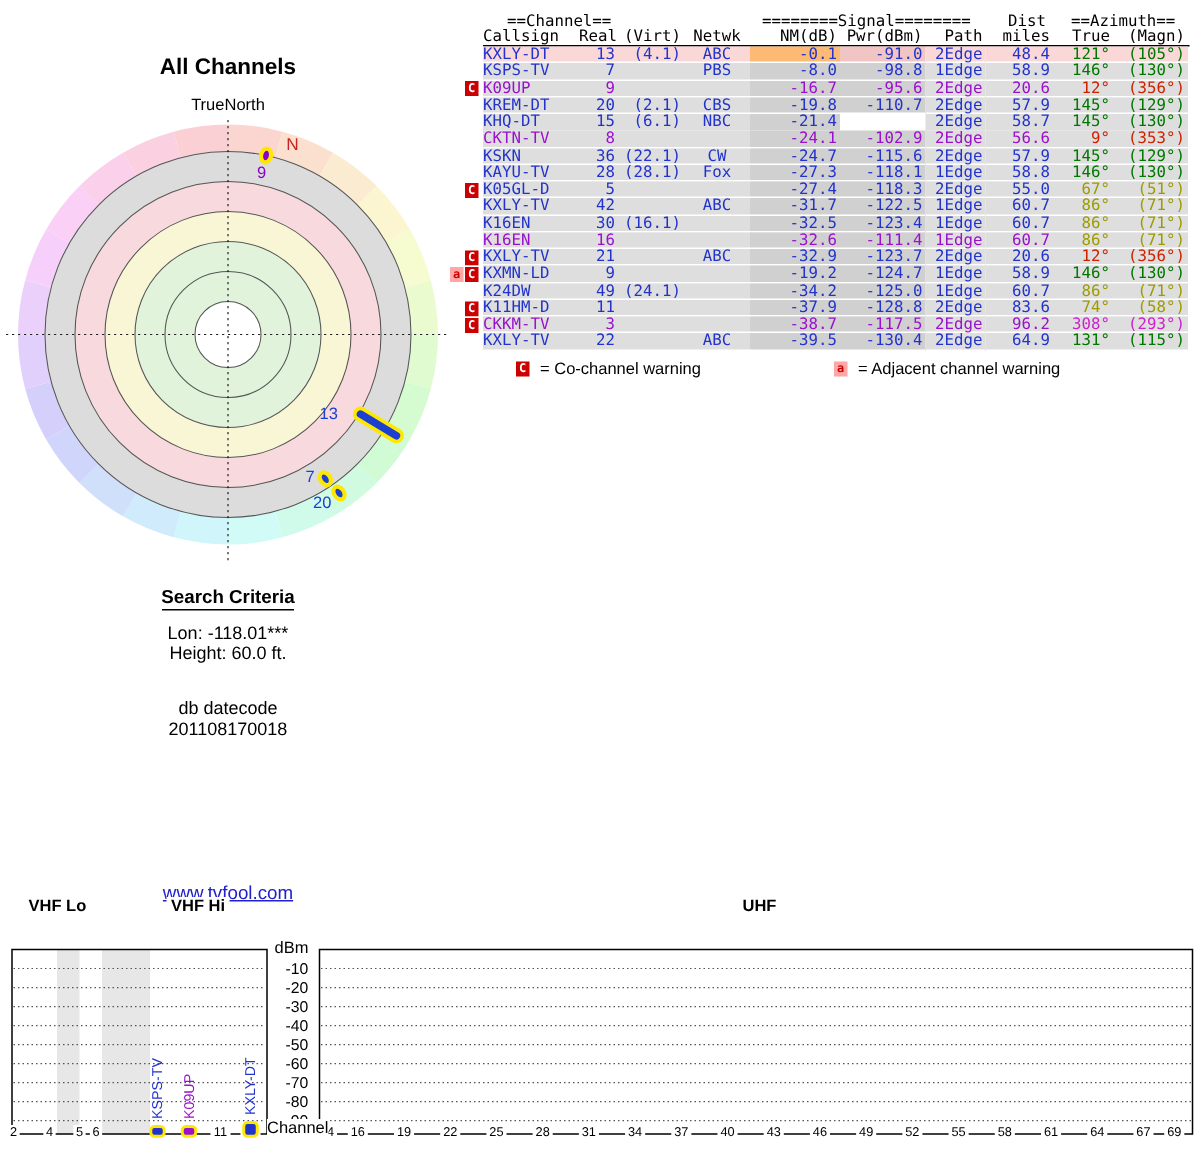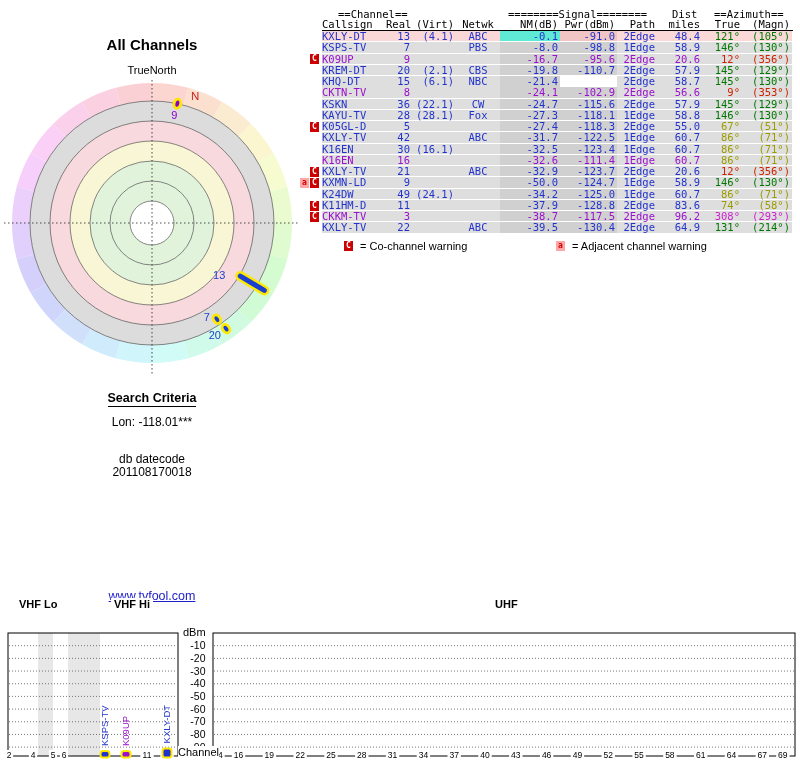--- a/index.html
+++ b/index.html
@@ -113,21 +113,21 @@
 </div>
 <div class="abs" id="header-underline"></div>
 
 <div class="abs" id="table-rows">
     <div class="trow mono">
       <div class="warncell"></div>
       <div style="color: rgb(34, 51, 204); background: rgb(251, 216, 216); box-shadow: rgb(255, 255, 255) 0px -1px 0px inset;">KXLY-DT</div>
       <div class="r" style="color: rgb(34, 51, 204); background: rgb(251, 216, 216); box-shadow: rgb(255, 255, 255) 0px -1px 0px inset;">13</div>
       <div class="r" style="color: rgb(34, 51, 204); background: rgb(251, 216, 216); box-shadow: rgb(255, 255, 255) 0px -1px 0px inset;">(4.1)</div>
       <div class="ctr" style="color: rgb(34, 51, 204); background: rgb(251, 216, 216); box-shadow: rgb(255, 255, 255) 0px -1px 0px inset;">ABC</div>
-      <div class="r" style="color: rgb(34, 51, 204); background: #5eead4; box-shadow: rgb(255, 255, 255) 0px -1px 0px inset;">-0.1</div>
+      <div class="r" style="color: rgb(34, 51, 204); background: #fdba74; box-shadow: rgb(255, 255, 255) 0px -1px 0px inset;">-0.1</div>
       <div class="r" style="color: rgb(34, 51, 204); background: rgb(242, 197, 197); box-shadow: rgb(255, 255, 255) 0px -1px 0px inset;">-91.0</div>
       <div class="r" style="color: rgb(34, 51, 204); background: rgb(251, 216, 216); box-shadow: rgb(255, 255, 255) 0px -1px 0px inset;">2Edge</div>
       <div class="r" style="color: rgb(34, 51, 204); background: rgb(251, 216, 216); box-shadow: rgb(255, 255, 255) 0px -1px 0px inset;">48.4</div>
       <div class="r" style="color: rgb(0, 119, 0); background: rgb(251, 216, 216); box-shadow: rgb(255, 255, 255) 0px -1px 0px inset;">121°</div>
       <div class="r" style="color: rgb(0, 119, 0); background: rgb(251, 216, 216); box-shadow: rgb(255, 255, 255) 0px -1px 0px inset;">(105°)</div>
     </div>
     <div class="trow mono">
       <div class="warncell"></div>
       <div style="color: rgb(34, 51, 204); background: rgb(222, 222, 222); box-shadow: rgb(255, 255, 255) 0px -1px 0px inset;">KSPS-TV</div>
       <div class="r" style="color: rgb(34, 51, 204); background: rgb(222, 222, 222); box-shadow: rgb(255, 255, 255) 0px -1px 0px inset;">7</div>
@@ -282,21 +282,21 @@
       <div class="r" style="color: rgb(34, 51, 204); background: rgb(222, 222, 222); box-shadow: rgb(255, 255, 255) 0px -1px 0px inset;">20.6</div>
       <div class="r" style="color: rgb(204, 34, 0); background: rgb(222, 222, 222); box-shadow: rgb(255, 255, 255) 0px -1px 0px inset;">12°</div>
       <div class="r" style="color: rgb(204, 34, 0); background: rgb(222, 222, 222); box-shadow: rgb(255, 255, 255) 0px -1px 0px inset;">(356°)</div>
     </div>
     <div class="trow mono">
       <div class="warncell"><span class="wbox" style="background: rgb(255, 166, 166); color: rgb(204, 0, 0);">a</span><span class="wbox" style="background: rgb(204, 0, 0); color: rgb(255, 255, 255);">C</span></div>
       <div style="color: rgb(34, 51, 204); background: rgb(222, 222, 222); box-shadow: rgb(255, 255, 255) 0px -1px 0px inset;">KXMN-LD</div>
       <div class="r" style="color: rgb(34, 51, 204); background: rgb(222, 222, 222); box-shadow: rgb(255, 255, 255) 0px -1px 0px inset;">9</div>
       <div class="r" style="color: rgb(34, 51, 204); background: rgb(222, 222, 222); box-shadow: rgb(255, 255, 255) 0px -1px 0px inset;"></div>
       <div class="ctr" style="color: rgb(34, 51, 204); background: rgb(222, 222, 222); box-shadow: rgb(255, 255, 255) 0px -1px 0px inset;"></div>
-      <div class="r" style="color: rgb(34, 51, 204); background: rgb(208, 208, 208); box-shadow: rgb(255, 255, 255) 0px -1px 0px inset;">-50.0</div>
+      <div class="r" style="color: rgb(34, 51, 204); background: rgb(208, 208, 208); box-shadow: rgb(255, 255, 255) 0px -1px 0px inset;">-19.2</div>
       <div class="r" style="color: rgb(34, 51, 204); background: rgb(208, 208, 208); box-shadow: rgb(255, 255, 255) 0px -1px 0px inset;">-124.7</div>
       <div class="r" style="color: rgb(34, 51, 204); background: rgb(222, 222, 222); box-shadow: rgb(255, 255, 255) 0px -1px 0px inset;">1Edge</div>
       <div class="r" style="color: rgb(34, 51, 204); background: rgb(222, 222, 222); box-shadow: rgb(255, 255, 255) 0px -1px 0px inset;">58.9</div>
       <div class="r" style="color: rgb(0, 119, 0); background: rgb(222, 222, 222); box-shadow: rgb(255, 255, 255) 0px -1px 0px inset;">146°</div>
       <div class="r" style="color: rgb(0, 119, 0); background: rgb(222, 222, 222); box-shadow: rgb(255, 255, 255) 0px -1px 0px inset;">(130°)</div>
     </div>
     <div class="trow mono">
       <div class="warncell"></div>
       <div style="color: rgb(34, 51, 204); background: rgb(222, 222, 222); box-shadow: rgb(255, 255, 255) 0px -1px 0px inset;">K24DW</div>
       <div class="r" style="color: rgb(34, 51, 204); background: rgb(222, 222, 222); box-shadow: rgb(255, 255, 255) 0px -1px 0px inset;">49</div>
@@ -339,37 +339,38 @@
       <div class="warncell"></div>
       <div style="color: rgb(34, 51, 204); background: rgb(222, 222, 222); box-shadow: rgb(255, 255, 255) 0px -1px 0px inset;">KXLY-TV</div>
       <div class="r" style="color: rgb(34, 51, 204); background: rgb(222, 222, 222); box-shadow: rgb(255, 255, 255) 0px -1px 0px inset;">22</div>
       <div class="r" style="color: rgb(34, 51, 204); background: rgb(222, 222, 222); box-shadow: rgb(255, 255, 255) 0px -1px 0px inset;"></div>
       <div class="ctr" style="color: rgb(34, 51, 204); background: rgb(222, 222, 222); box-shadow: rgb(255, 255, 255) 0px -1px 0px inset;">ABC</div>
       <div class="r" style="color: rgb(34, 51, 204); background: rgb(208, 208, 208); box-shadow: rgb(255, 255, 255) 0px -1px 0px inset;">-39.5</div>
       <div class="r" style="color: rgb(34, 51, 204); background: rgb(208, 208, 208); box-shadow: rgb(255, 255, 255) 0px -1px 0px inset;">-130.4</div>
       <div class="r" style="color: rgb(34, 51, 204); background: rgb(222, 222, 222); box-shadow: rgb(255, 255, 255) 0px -1px 0px inset;">2Edge</div>
       <div class="r" style="color: rgb(34, 51, 204); background: rgb(222, 222, 222); box-shadow: rgb(255, 255, 255) 0px -1px 0px inset;">64.9</div>
       <div class="r" style="color: rgb(0, 119, 0); background: rgb(222, 222, 222); box-shadow: rgb(255, 255, 255) 0px -1px 0px inset;">131°</div>
-      <div class="r" style="color: rgb(0, 119, 0); background: rgb(222, 222, 222); box-shadow: rgb(255, 255, 255) 0px -1px 0px inset;">(214°)</div>
+      <div class="r" style="color: rgb(0, 119, 0); background: rgb(222, 222, 222); box-shadow: rgb(255, 255, 255) 0px -1px 0px inset;">(115°)</div>
     </div>
   </div>
 
 <div class="abs legend-group" style="left:344px">
   <span class="wbox" id="co-box" style="background: rgb(204, 0, 0); color: rgb(255, 255, 255);">C</span>
   <span>= Co-channel warning</span>
 </div>
 <div class="abs legend-group" style="left:556px">
   <span class="wbox" id="adj-box" style="background: rgb(255, 166, 166); color: rgb(204, 0, 0);">a</span>
   <span>= Adjacent channel warning</span>
 </div>
 
 <div class="abs" id="search-block">
   <span id="search-title">Search Criteria</span>
   <div id="search-lines">
     <div>Lon: -118.01***</div>
+    <div>Height: 60.0 ft.</div>
   </div>
   <div id="db-block">
     <div>db datecode</div>
     <div>201108170018</div>
   </div>
 </div>
 
 <div class="abs" id="link-wrap">
   <a href="#" id="tvfool-link">www.tvfool.com</a>
 </div>

